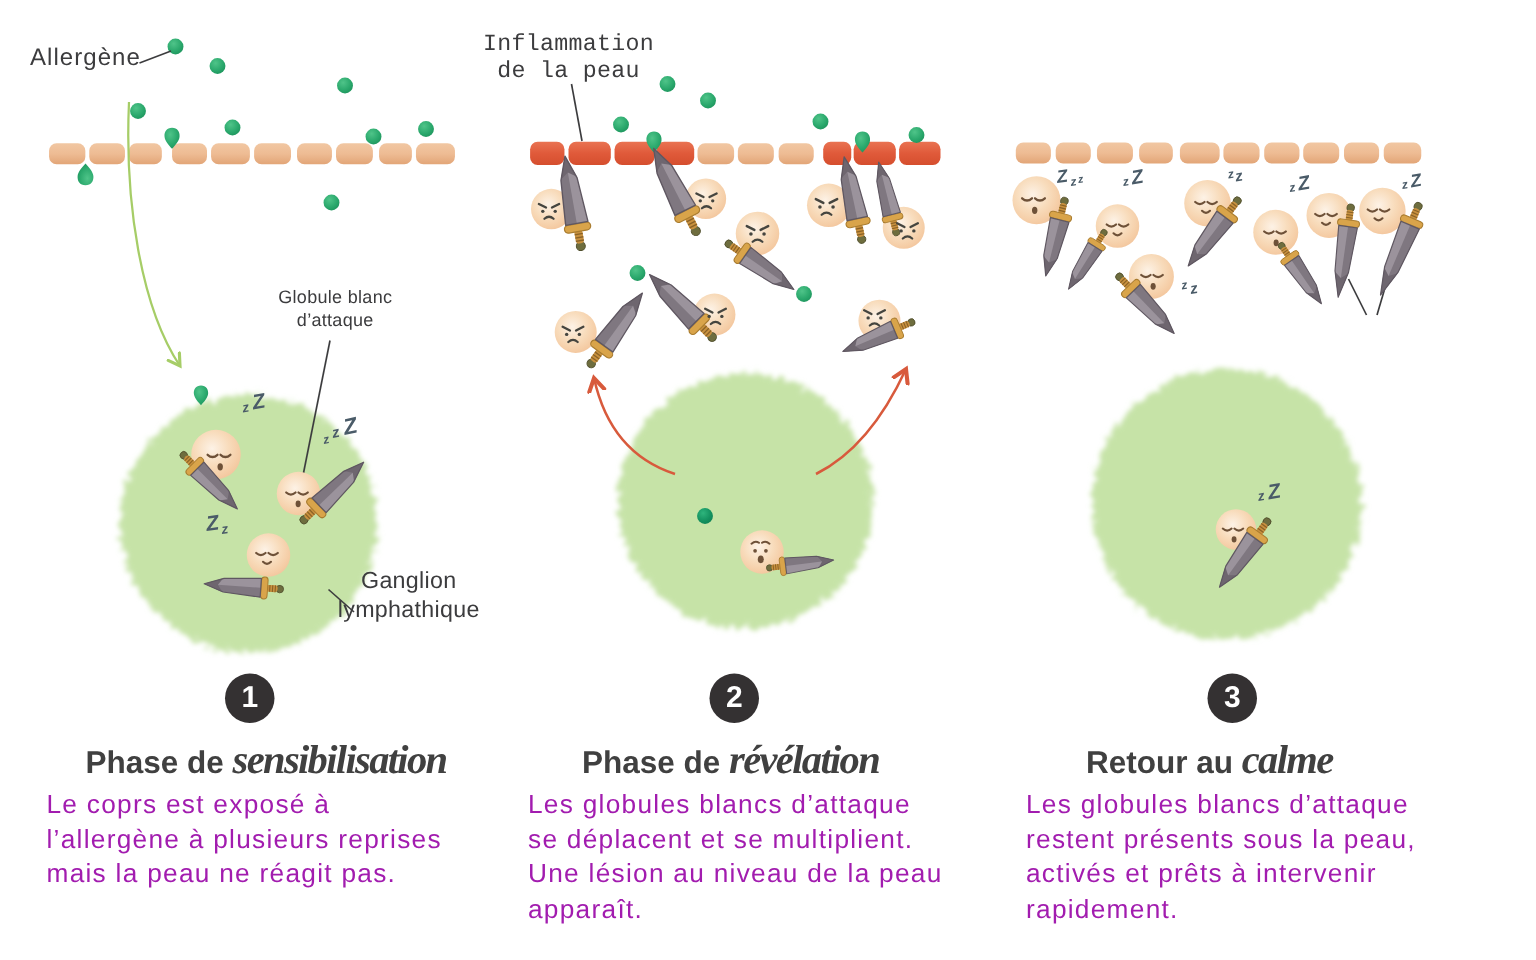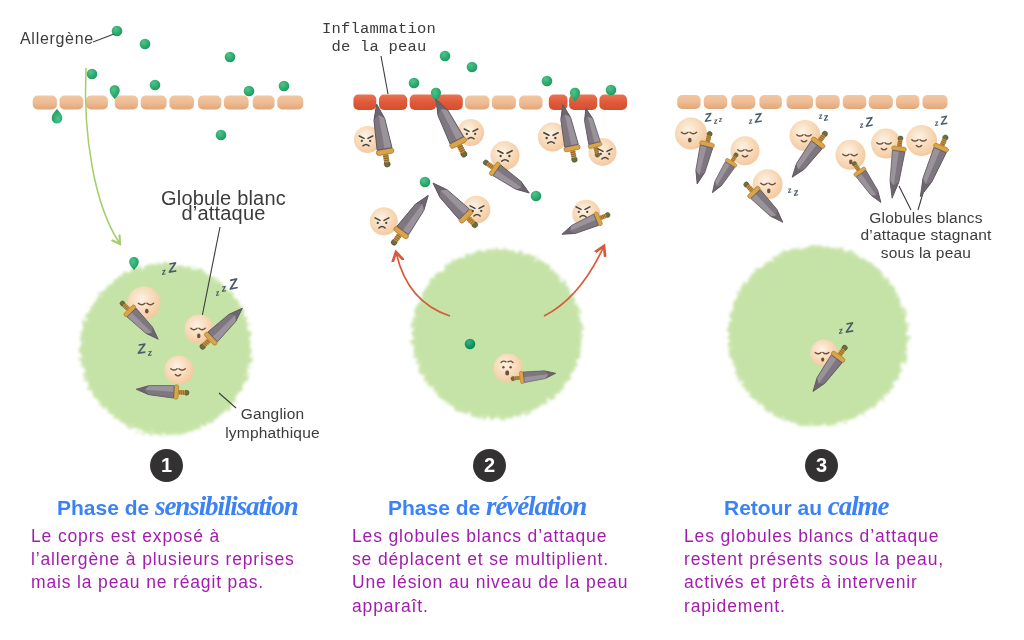--- a/index.html
+++ b/index.html
@@ -3,21 +3,21 @@
 <meta charset="utf-8">
 <style>
   html,body{margin:0;padding:0;background:#fff;}
   #stage{position:relative;width:1024px;height:640px;background:#fff;overflow:hidden;
          font-family:"Liberation Sans",sans-serif;}
   .lbl{position:absolute;color:#3c3c3e;font-size:15.5px;line-height:18px;text-align:center;
        letter-spacing:.2px;white-space:nowrap;}
   .body{position:absolute;color:#a21caf;font-size:17.5px;line-height:23.2px;letter-spacing:.85px;}
   .badge{position:absolute;width:33px;height:33px;border-radius:50%;background:#343132;
          color:#fff;font-weight:bold;font-size:20px;text-align:center;line-height:33px;}
-  .hd{position:absolute;white-space:nowrap;color:#3b82f6;font-weight:bold;font-size:21px;}
+  .hd{position:absolute;white-space:nowrap;color:#404040;font-weight:bold;font-size:21px;}
   .scr{font-family:"Liberation Serif",serif;font-style:italic;font-weight:600;font-size:27px;
        letter-spacing:-1.1px;}
   svg{position:absolute;left:0;top:0;}
 </style>
 </head>
 <body>
 <div id="stage">
 <svg width="1024" height="640" viewBox="0 0 1024 640">
 <defs>
   <radialGradient id="gcell" cx="0.42" cy="0.38" r="0.75">
@@ -293,24 +293,23 @@
   <text x="941" y="125" font-size="12" transform="rotate(-10 941 125)">Z</text>
   <text x="788" y="193" font-size="8" transform="rotate(-10 788 193)">z</text>
   <text x="794" y="196" font-size="10" transform="rotate(-10 794 196)">z</text>
 
   <text x="839" y="334" font-size="9" transform="rotate(-10 839 334)">z</text>
   <text x="846" y="333" font-size="14" transform="rotate(-10 846 333)">Z</text>
 </g>
 </svg>
 
 <div class="lbl" style="left:20px;top:29.9px;font-size:16px;letter-spacing:.7px;text-align:center;">Allergène</div>
-<div class="lbl" style="left:223.5px;top:191.3px;line-height:15px;font-size:20px;transform:translateX(-50%);">Globule blanc<br>d’attaque</div>
-<div class="lbl" style="left:272.5px;top:404px;line-height:19px;transform:translateX(-50%);">Ganglion<br>lymphathique</div>
+<div class="lbl" style="left:223.5px;top:191.3px;line-height:15px;font-size:12px;transform:translateX(-50%);">Globule blanc<br>d’attaque</div>
+<div class="lbl" style="left:272.5px;top:378px;line-height:19px;transform:translateX(-50%);">Ganglion<br>lymphathique</div>
 <div class="lbl" style="left:379px;top:19.9px;line-height:18px;transform:translateX(-50%);font-family:Liberation Mono, monospace;">Inflammation<br>de la peau</div>
-<div class="lbl" style="left:926px;top:208.6px;line-height:17.5px;transform:translateX(-50%);">Globules blancs<br>d’attaque stagnant<br>sous la peau</div>
 
 <div class="badge" style="left:150px;top:449px;">1</div>
 <div class="badge" style="left:473px;top:449px;">2</div>
 <div class="badge" style="left:805px;top:449px;">3</div>
 
 <div class="hd" style="left:57px;top:491px;">Phase de <span class="scr">sensibilisation</span></div>
 <div class="hd" style="left:388px;top:491px;">Phase de <span class="scr">révélation</span></div>
 <div class="hd" style="left:724px;top:491px;">Retour au <span class="scr">calme</span></div>
 
 <div class="body" style="left:31px;top:525px;">Le coprs est exposé à<br>l’allergène à plusieurs reprises<br>mais la peau ne réagit pas.</div>

